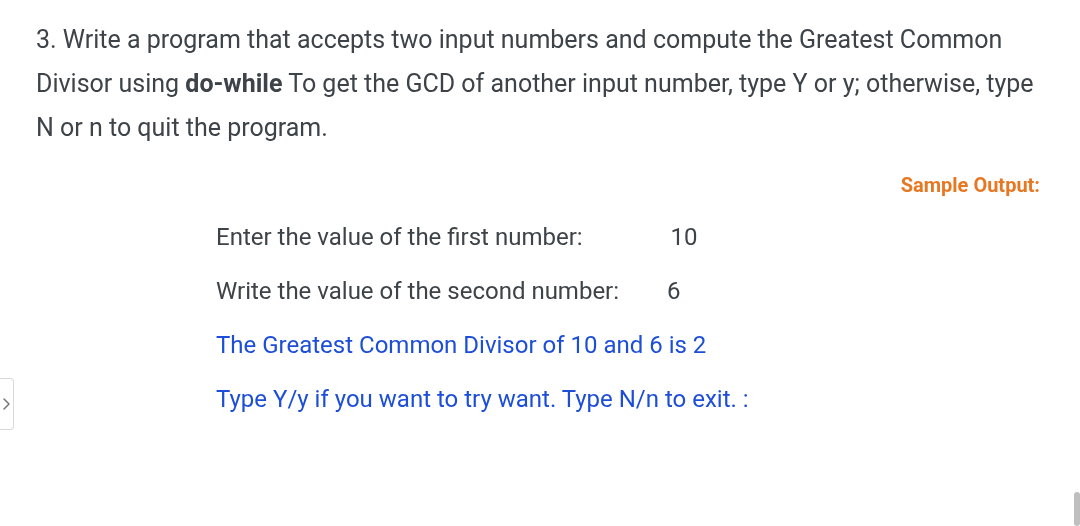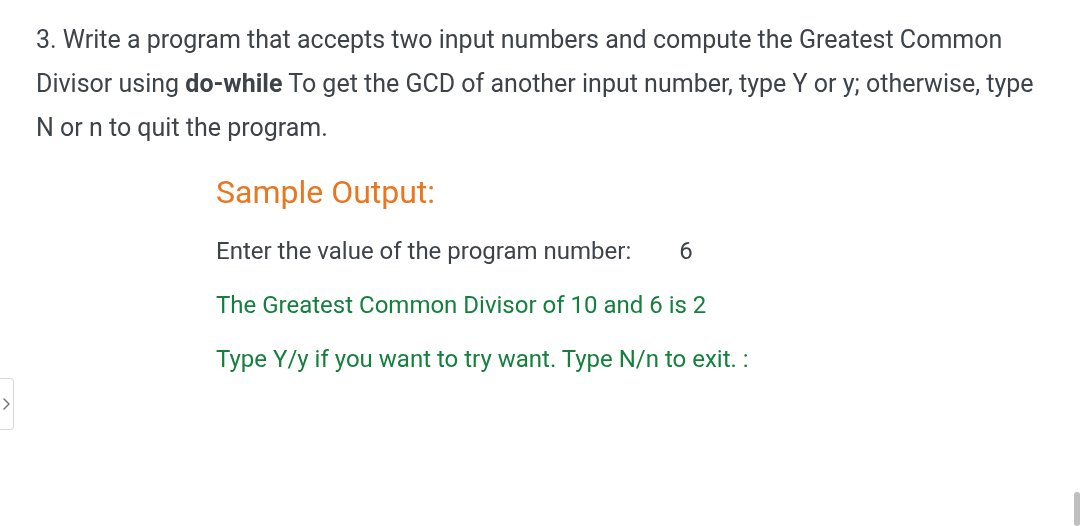--- a/index.html
+++ b/index.html
@@ -22,24 +22,25 @@
       color: #3d4348;
       margin-bottom: 24px;
     }
     .bold {
       font-weight: 700;
     }
     .sample-section {
       padding-left: 180px;
     }
     .sample-heading {
-      font-size: 32px;
-      font-weight: 400;
+      font-size: 20px;
+      font-weight: 700;
       color: #e87722;
       margin-bottom: 26px;
+      text-align: right;
     }
     .output-row {
       font-size: 24px;
       color: #3d4348;
       margin-bottom: 26px;
       display: flex;
       align-items: baseline;
     }
     .output-prompt {
       display: inline-block;
@@ -48,21 +49,21 @@
       display: inline-block;
     }
     .val-gap-1 {
       margin-left: 88px;
     }
     .val-gap-2 {
       margin-left: 48px;
     }
     .output-line {
       font-size: 24px;
-      color: #15803d;
+      color: #1d4ed8;
       margin-bottom: 26px;
     }
     .nav-tab {
       position: absolute;
       left: 0;
       top: 378px;
       width: 14px;
       height: 52px;
       background: #ffffff;
       border: 1px solid #d8d8d8;
@@ -101,23 +102,27 @@
   </span>
 </div>
 
 <div class="question-text">
   <span>3. Write a program that accepts two input numbers and compute the Greatest Common Divisor using </span><span class="bold">do-while</span><span> To get the GCD of another input number, type Y or y; otherwise, type N or n to quit the program.</span>
 </div>
 
 <div class="sample-section">
   <div class="sample-heading">Sample Output:</div>
 
+  <div class="output-row">
+    <span class="output-prompt">Enter the value of the first number:</span>
+    <span class="output-value val-gap-1">10</span>
+  </div>
 
   <div class="output-row">
-    <span class="output-prompt">Enter the value of the program number:</span>
+    <span class="output-prompt">Write the value of the second number:</span>
     <span class="output-value val-gap-2">6</span>
   </div>
 
   <div class="output-line">The Greatest Common Divisor of 10 and 6 is 2</div>
 
   <div class="output-line">Type Y/y if you want to try want. Type N/n to exit. :</div>
 </div>
 
 <div class="right-bar"></div>
 

